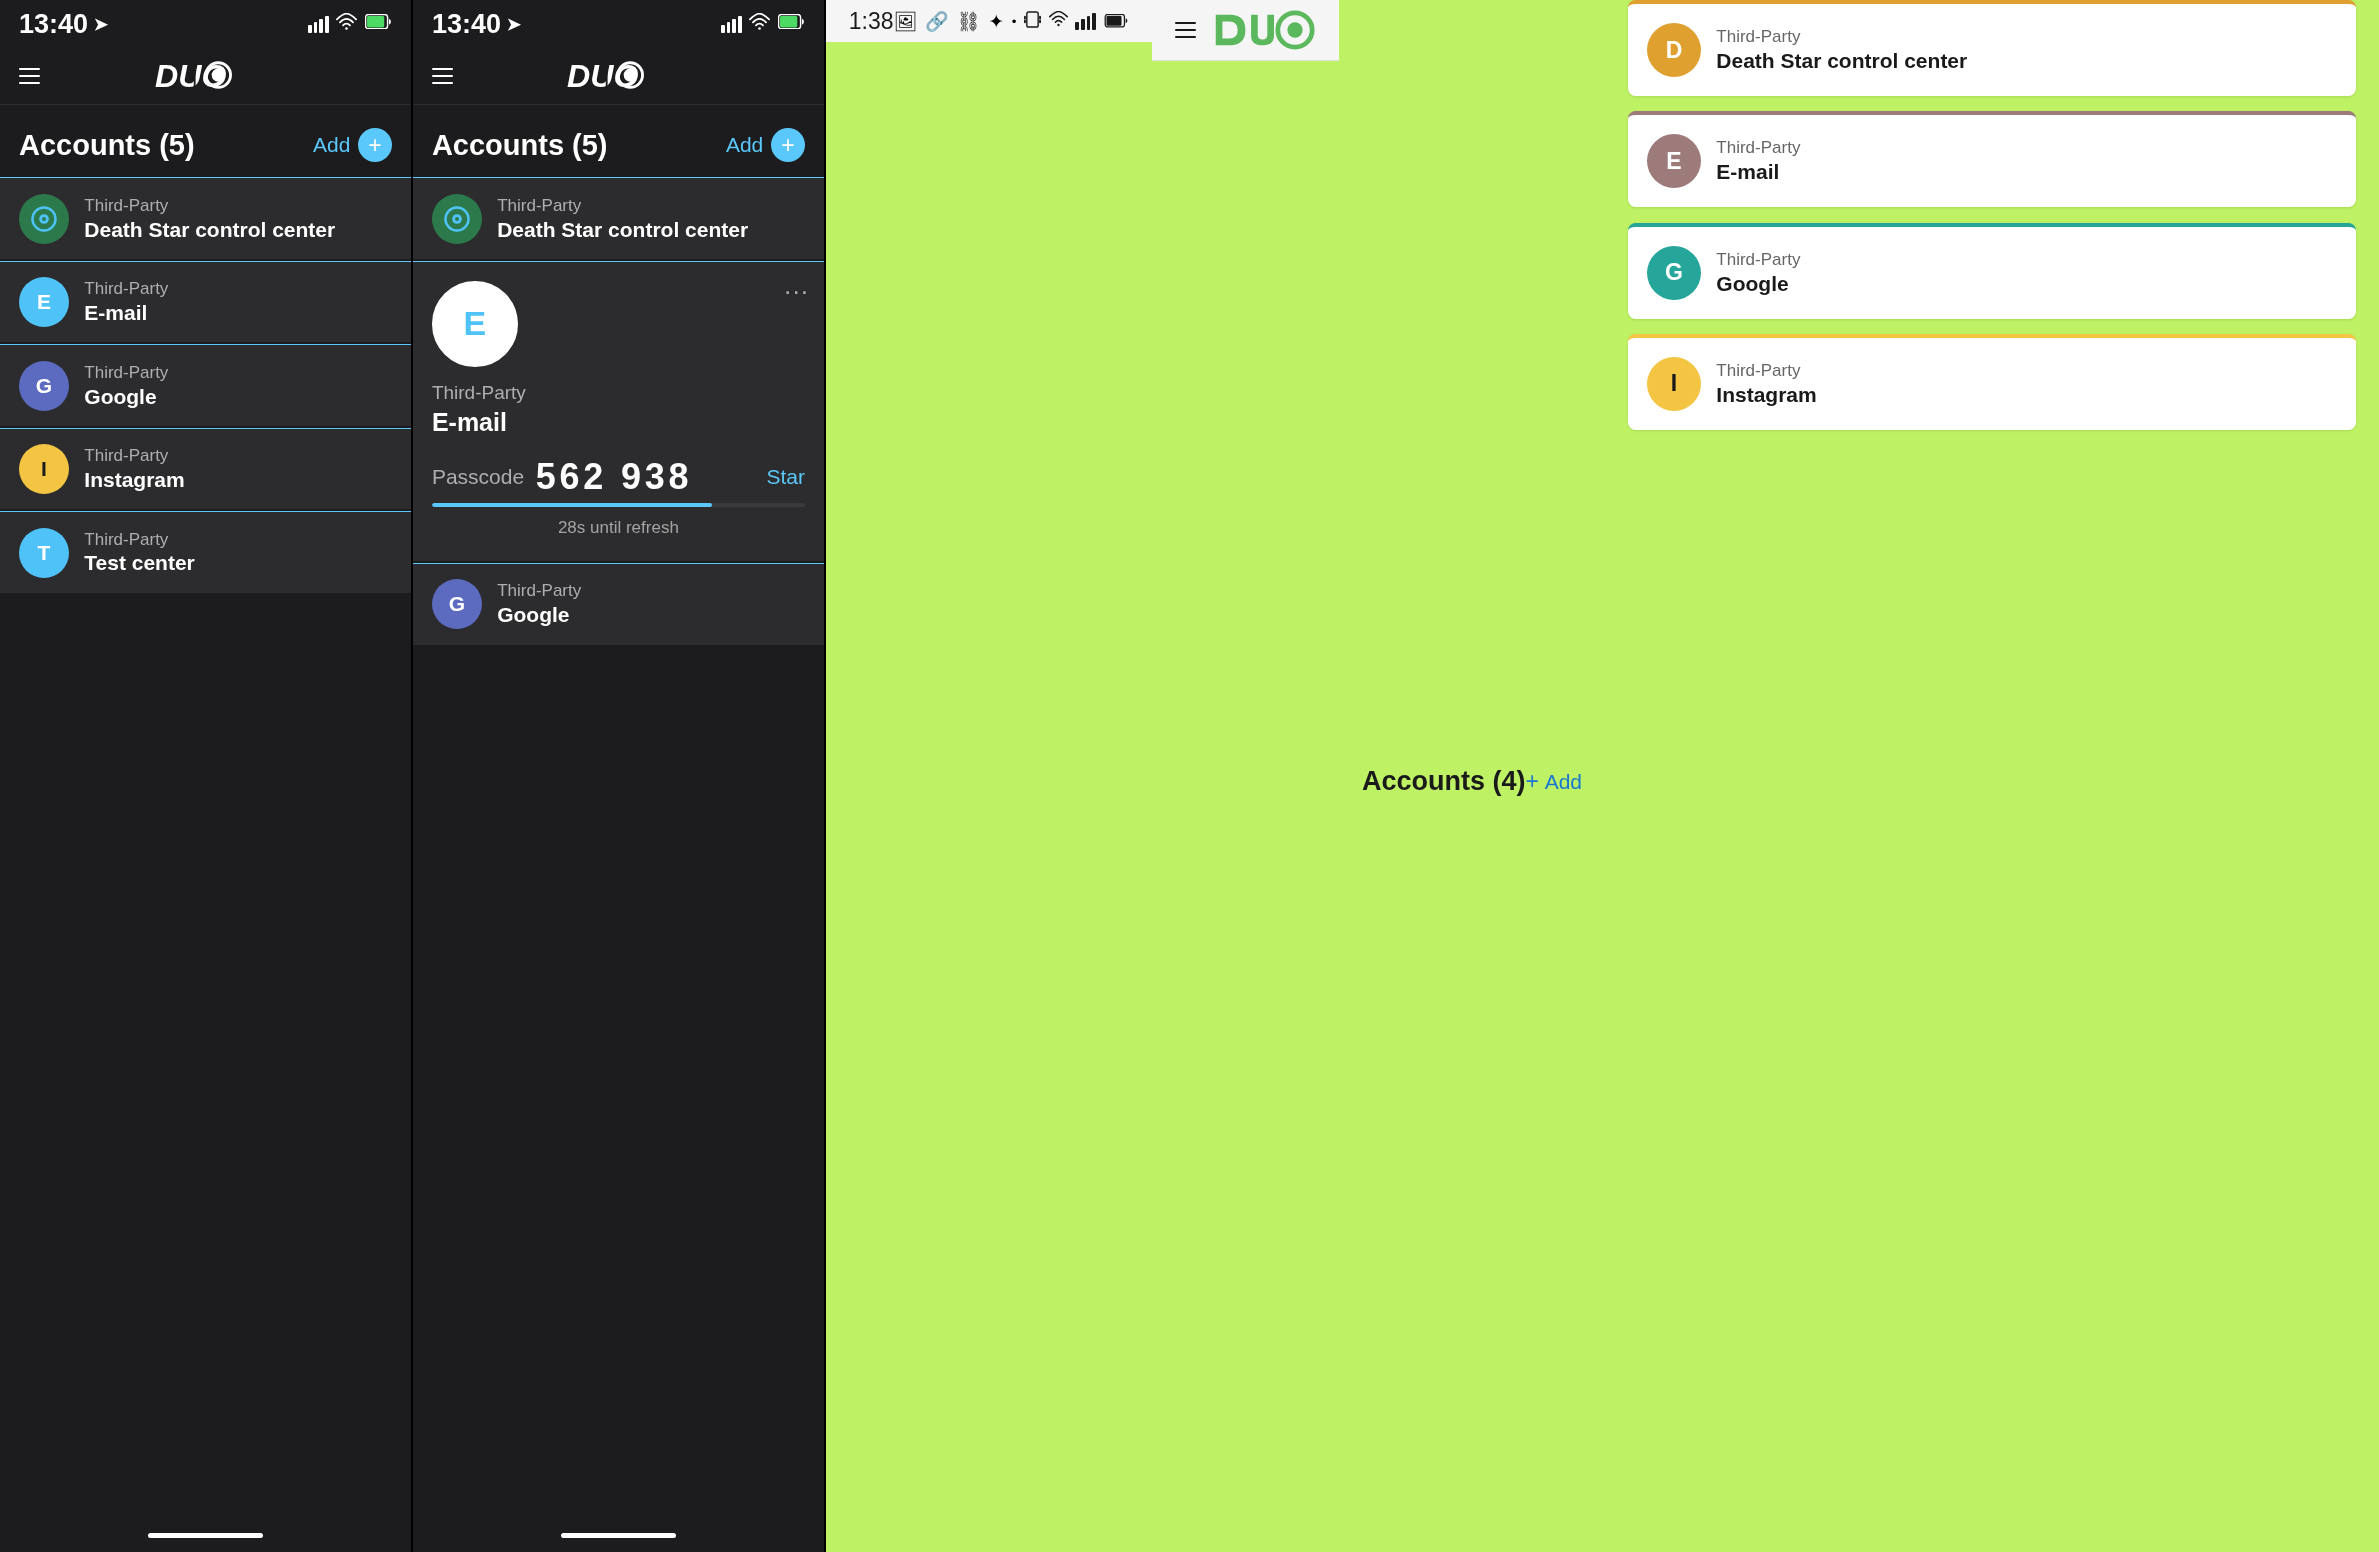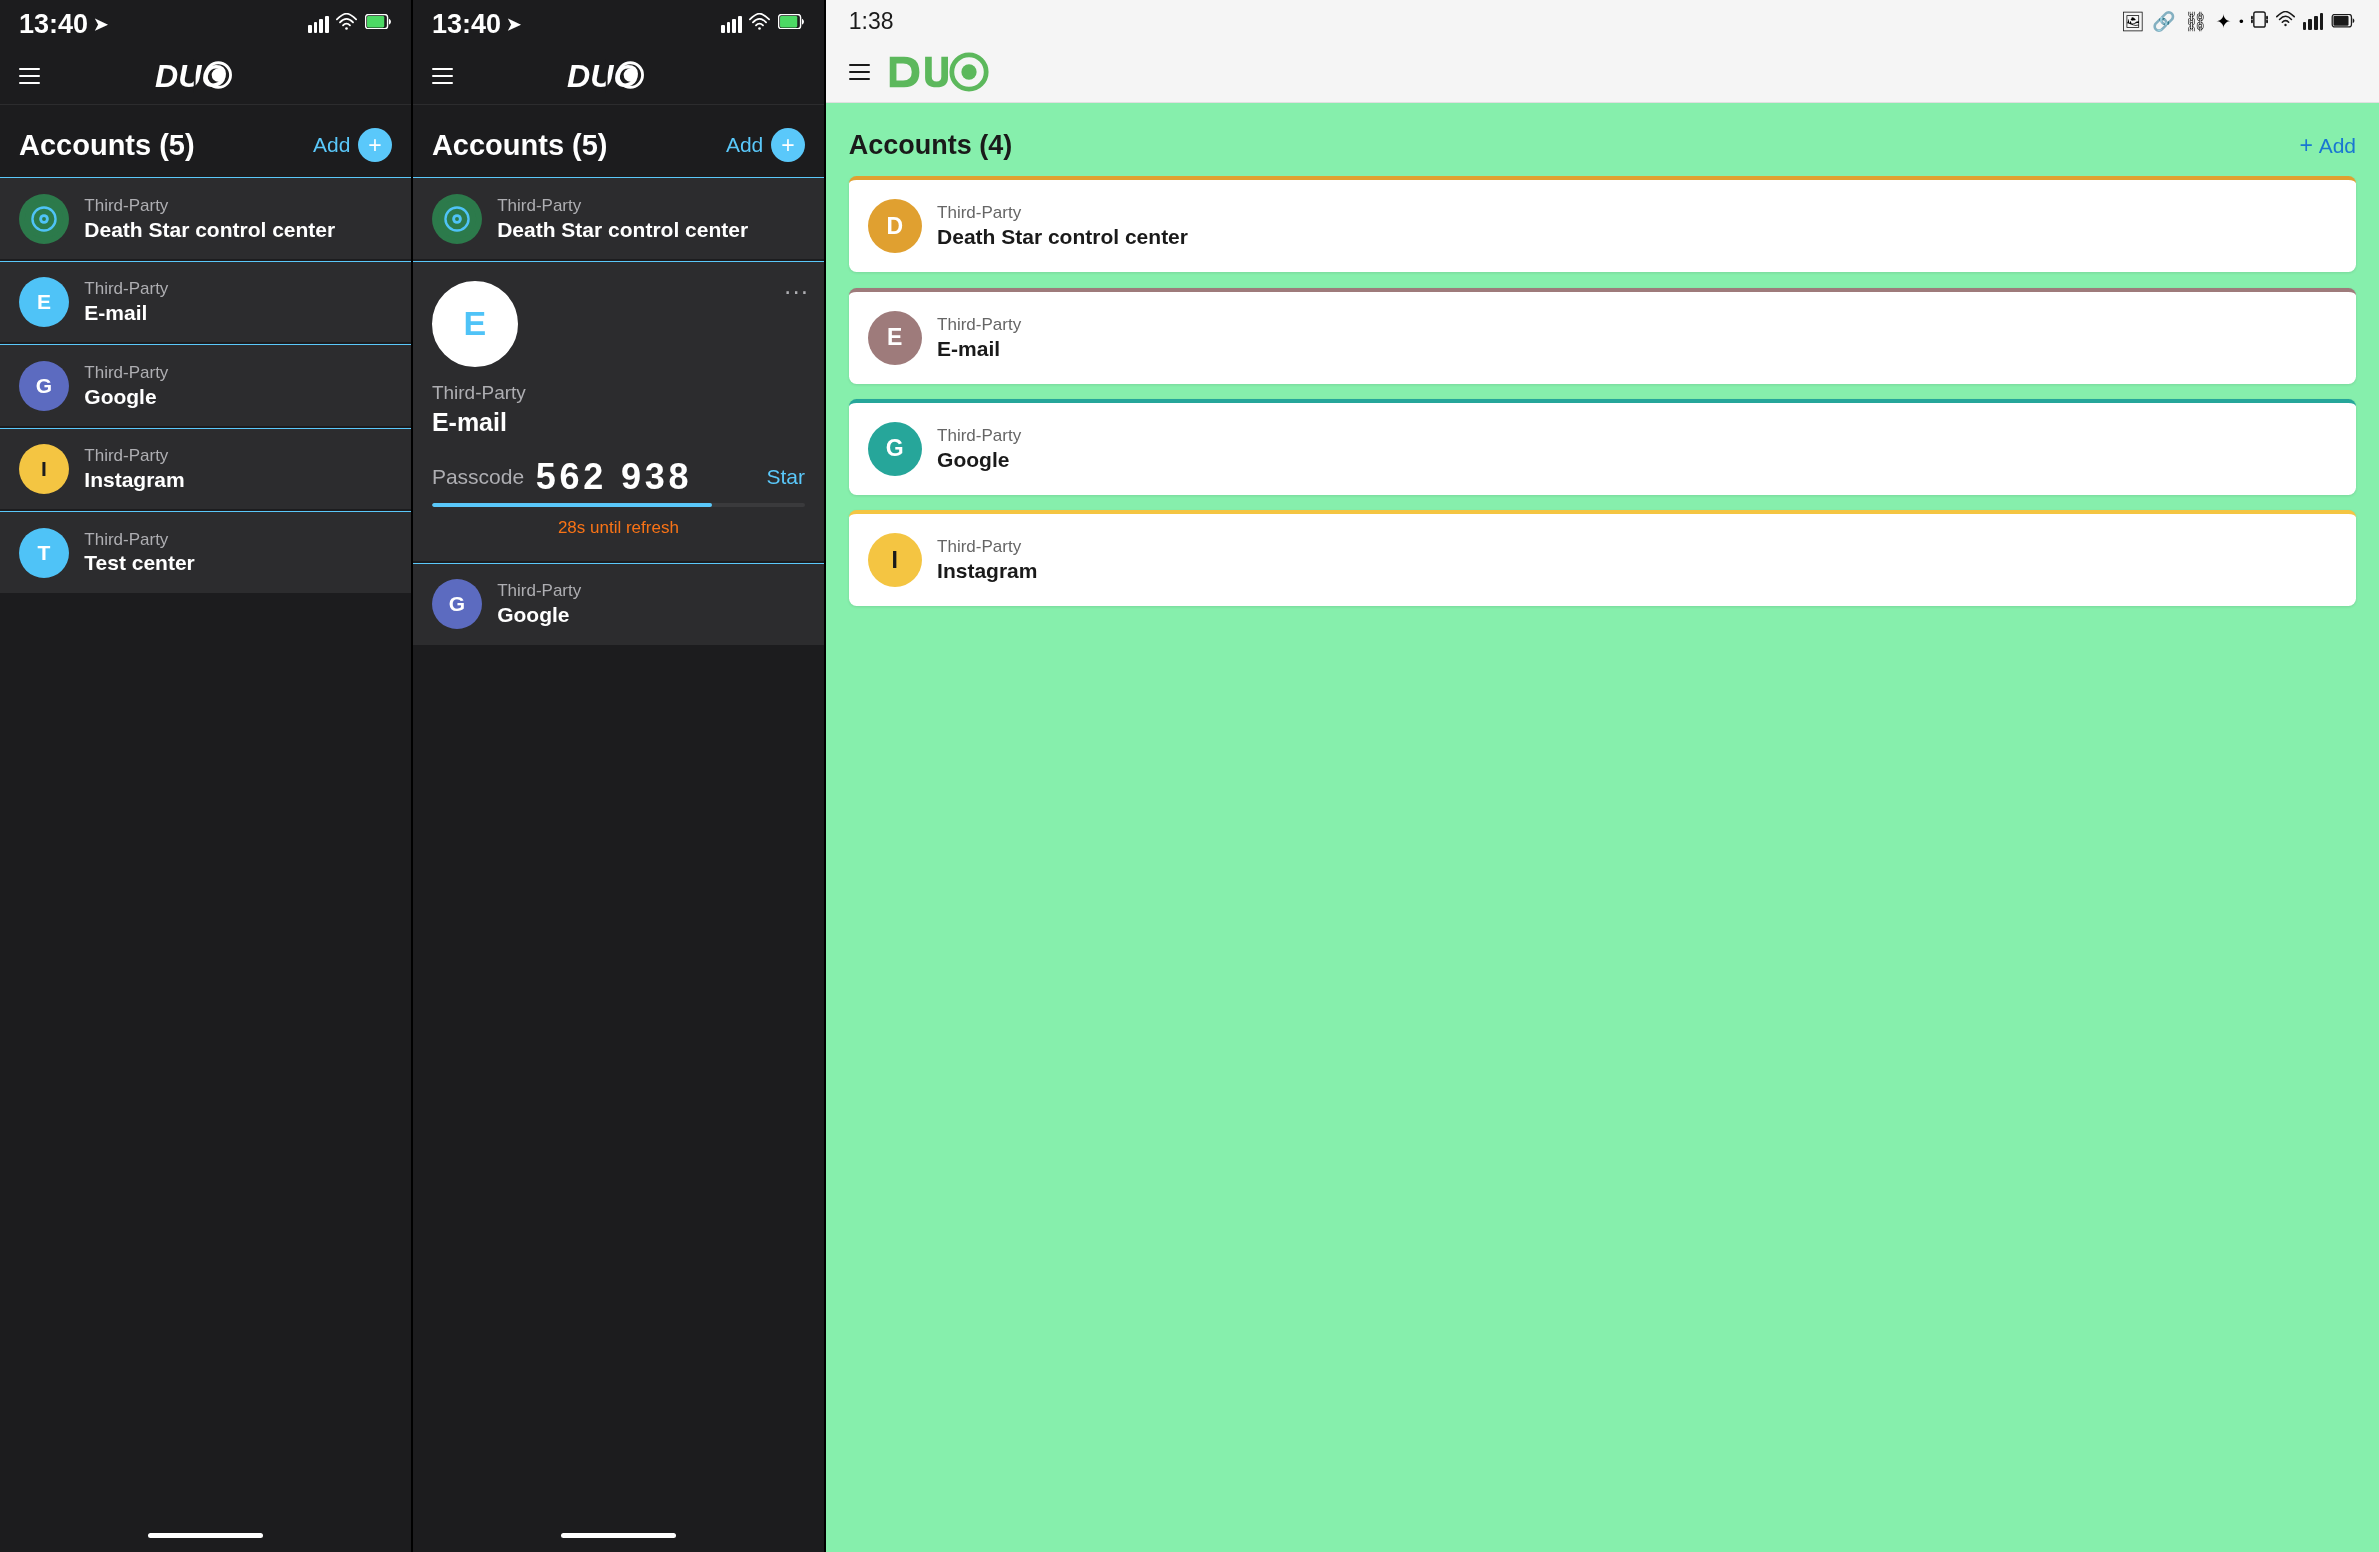--- a/index.html
+++ b/index.html
@@ -246,21 +246,21 @@
       overflow: hidden;
     }
     .progress-bar-fill {
       height: 100%;
       background: #5ac8fa;
       border-radius: 1.9px;
       width: 75%;
     }
     .refresh-label {
       font-size: 17px;
-      color: #f97316;
+      color: #a3a3a3;
       text-align: center;
     }
 
     
     .home-indicator {
       height: 32.5px;
       display: flex;
       align-items: center;
       justify-content: center;
       background: #1c1c1e;
@@ -275,23 +275,23 @@
     
     .panel-divider {
       width: 1.9px;
       background: #000;
       height: 1552px;
     }
 
     
     .android-panel {
       flex: 1;
-      background: #86efac;
-      display: flex;
-      flex-direction: column;
+      background: #bef264;
+      display: flex;
+      flex-direction: row;
     }
 
     .android-status-bar {
       height: 42px;
       background: #f5f5f5;
       display: flex;
       align-items: center;
       justify-content: space-between;
       padding: 0 23px;
     }

